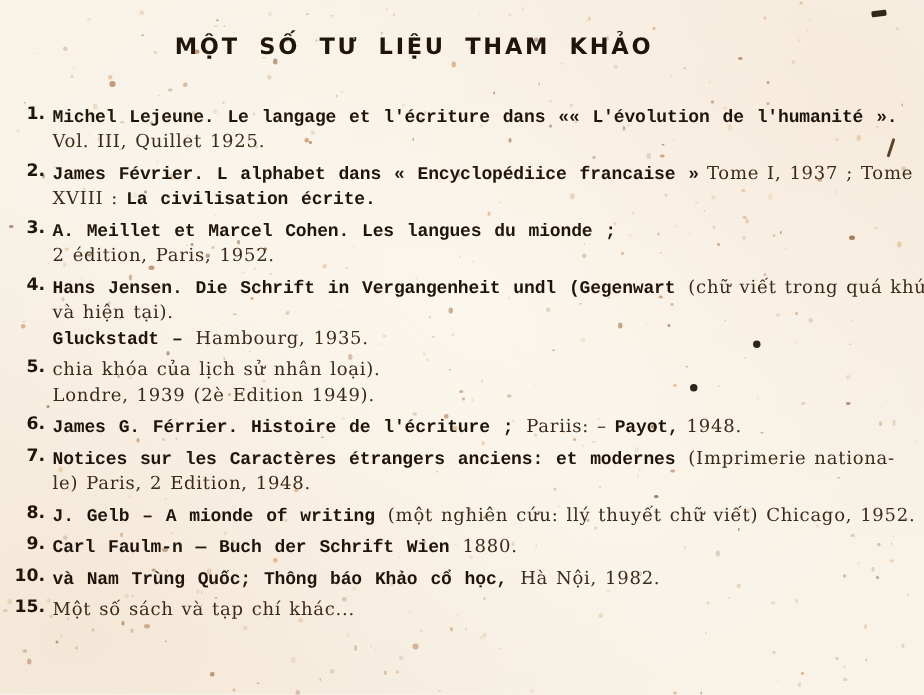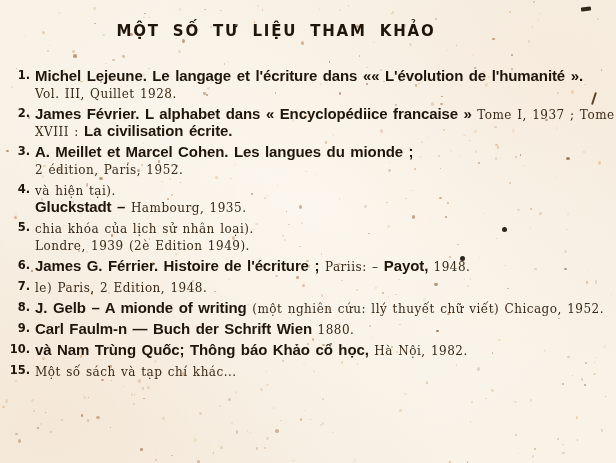--- a/index.html
+++ b/index.html
@@ -35,22 +35,22 @@
     margin-bottom:27px;
   }
   .ref{display:flex;margin-bottom:4px;}
   .num{
     flex:0 0 26px;text-align:right;padding-right:5px;
     font-weight:bold;font-size:11.5px;line-height:17px;color:var(--ink);
   }
   .ref-lines{flex:1;min-width:0;}
   .line{white-space:nowrap;line-height:17px;height:17px;overflow:visible;}
   .seg-bold{
-    font-family:Liberation Sans, sans-serif;font-weight:bold;
-    font-size:15px;letter-spacing:-0.1px;word-spacing:1.5px;
+    font-family:Liberation Mono, monospace;font-weight:bold;
+    font-size:12px;letter-spacing:-0.1px;word-spacing:1.5px;
     color:var(--ink);
   }
   .seg-serif{
     font-family:"DejaVu Serif",serif;font-weight:normal;
     font-size:12px;letter-spacing:0.5px;word-spacing:1px;
     color:var(--ink-serif);
   }
 </style>
 </head>
 <body>
@@ -506,60 +506,62 @@
       <span class="speck" style="left: 460px; top: 256px; width: 5px; height: 5px; background: rgb(23, 14, 6); opacity: 0.9; border-radius: 50%;"></span>
       <span class="speck" style="left: 593px; top: 92px; width: 2px; height: 13px; background: rgb(74, 47, 18); opacity: 0.9; border-radius: 1px; transform: rotate(18deg);"></span>
     </div>
   <div class="content">
     <div class="title">MỘT SỐ TƯ LIỆU THAM KHẢO</div>
     <div class="ref-list">
         <div class="ref">
           <span class="num">1.</span>
           <div class="ref-lines">
             <div class="line"><span class="seg-bold">Michel Lejeune. Le langage et l'écriture dans  «« L'évolution de l'humanité ».</span></div>
-            <div class="line"><span class="seg-serif">Vol. III, Quillet 1928.</span></div>
+            <div class="line"><span class="seg-serif">Vol. III, Quillet 1925.</span></div>
           </div>
         </div>
         <div class="ref">
           <span class="num">2.</span>
           <div class="ref-lines">
             <div class="line"><span class="seg-bold">James Février.  L alphabet dans « Encyclopédiice  francaise »</span><span class="seg-serif"> Tome I, 1937 ;  Tome</span></div>
             <div class="line"><span class="seg-serif">XVIII : </span><span class="seg-bold">La civilisation écrite.</span></div>
           </div>
         </div>
         <div class="ref">
           <span class="num">3.</span>
           <div class="ref-lines">
             <div class="line"><span class="seg-bold">A. Meillet et Marcel Cohen. Les langues du mionde ;</span></div>
             <div class="line"><span class="seg-serif">2 édition, Paris, 1952.</span></div>
           </div>
         </div>
         <div class="ref">
           <span class="num">4.</span>
           <div class="ref-lines">
+            <div class="line"><span class="seg-bold">Hans Jensen. Die Schrift in Vergangenheit undl (Gegenwart </span><span class="seg-serif">(chữ viết trong quá khứ</span></div>
             <div class="line"><span class="seg-serif">và hiện tại).</span></div>
             <div class="line"><span class="seg-bold">Gluckstadt – </span><span class="seg-serif">Hambourg, 1935.</span></div>
           </div>
         </div>
         <div class="ref">
           <span class="num">5.</span>
           <div class="ref-lines">
             <div class="line"><span class="seg-serif">chia khóa của lịch sử nhân loại).</span></div>
             <div class="line"><span class="seg-serif">Londre, 1939 (2è Edition 1949).</span></div>
           </div>
         </div>
         <div class="ref">
           <span class="num">6.</span>
           <div class="ref-lines">
             <div class="line"><span class="seg-bold">James G. Férrier. Histoire de l'écriture ; </span><span class="seg-serif">Pariis: – </span><span class="seg-bold">Payot,</span><span class="seg-serif"> 1948.</span></div>
           </div>
         </div>
         <div class="ref">
           <span class="num">7.</span>
           <div class="ref-lines">
+            <div class="line"><span class="seg-bold">Notices sur les Caractères étrangers anciens:   et modernes </span><span class="seg-serif">(Imprimerie nationa-</span></div>
             <div class="line"><span class="seg-serif">le) Paris, 2 Edition, 1948.</span></div>
           </div>
         </div>
         <div class="ref">
           <span class="num">8.</span>
           <div class="ref-lines">
             <div class="line"><span class="seg-bold">J. Gelb – A mionde of writing </span><span class="seg-serif">(một nghiên cứu: llý thuyết chữ viết)  Chicago,  1952.</span></div>
           </div>
         </div>
         <div class="ref">

